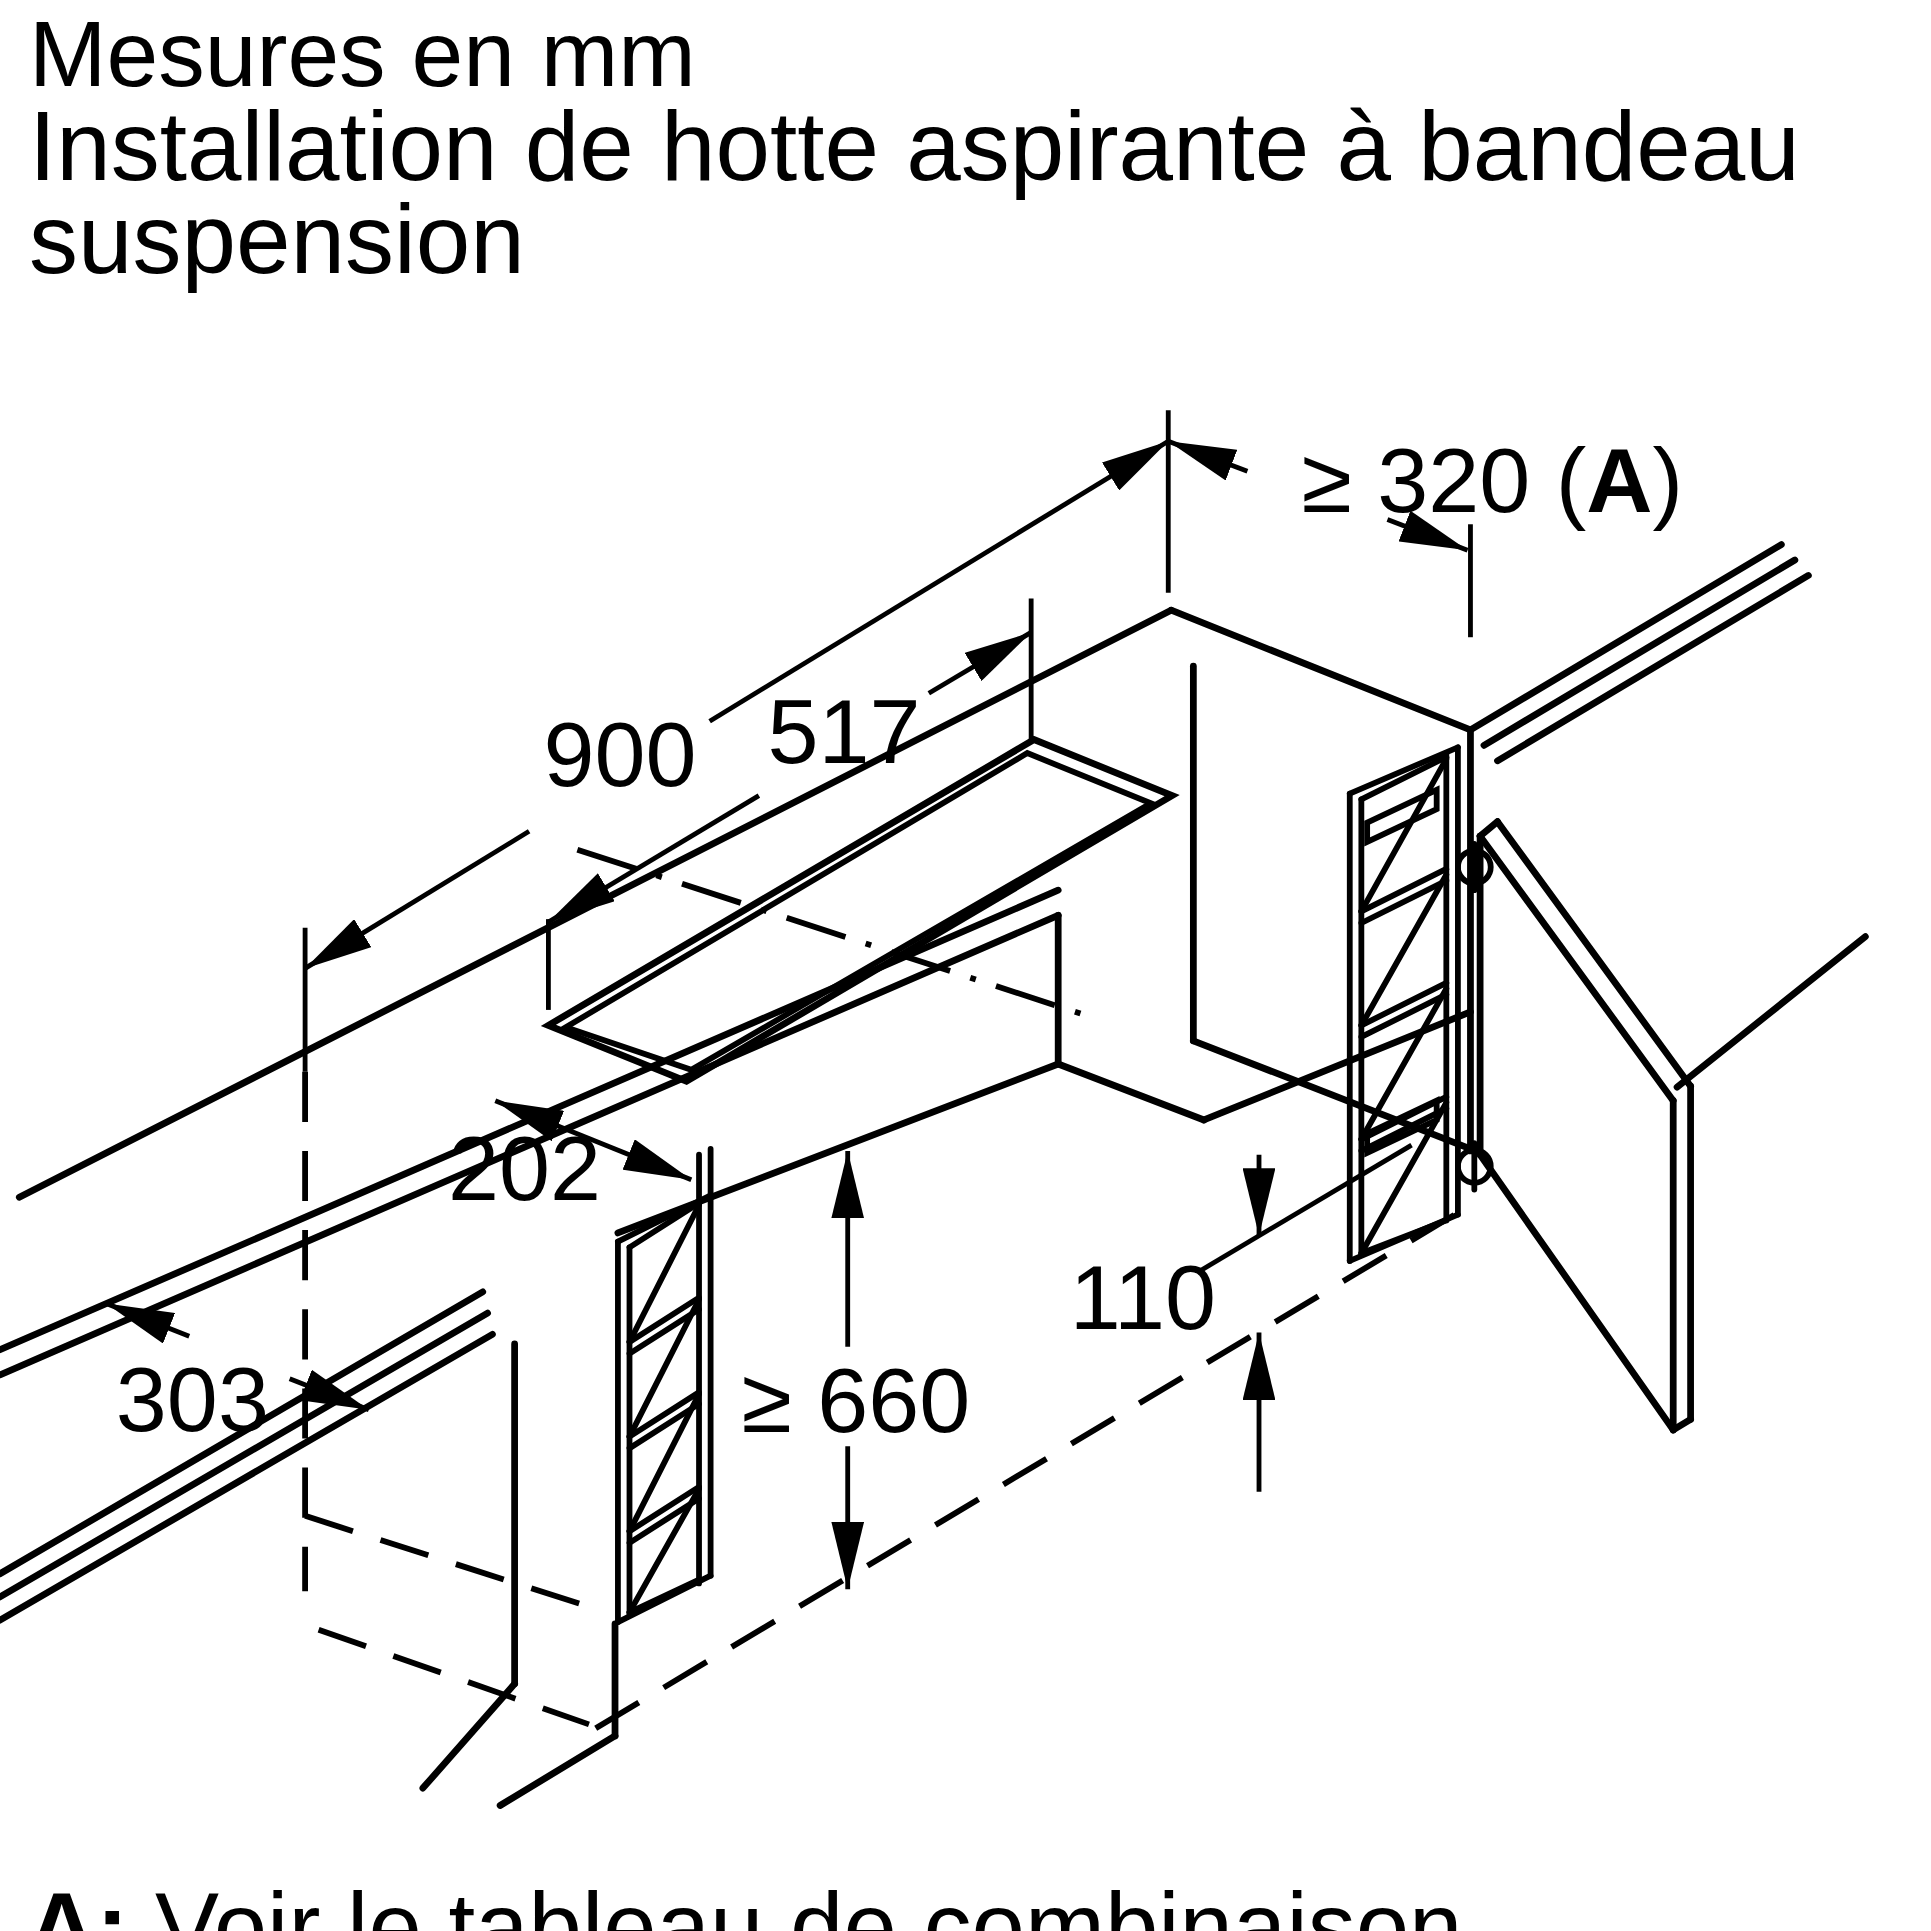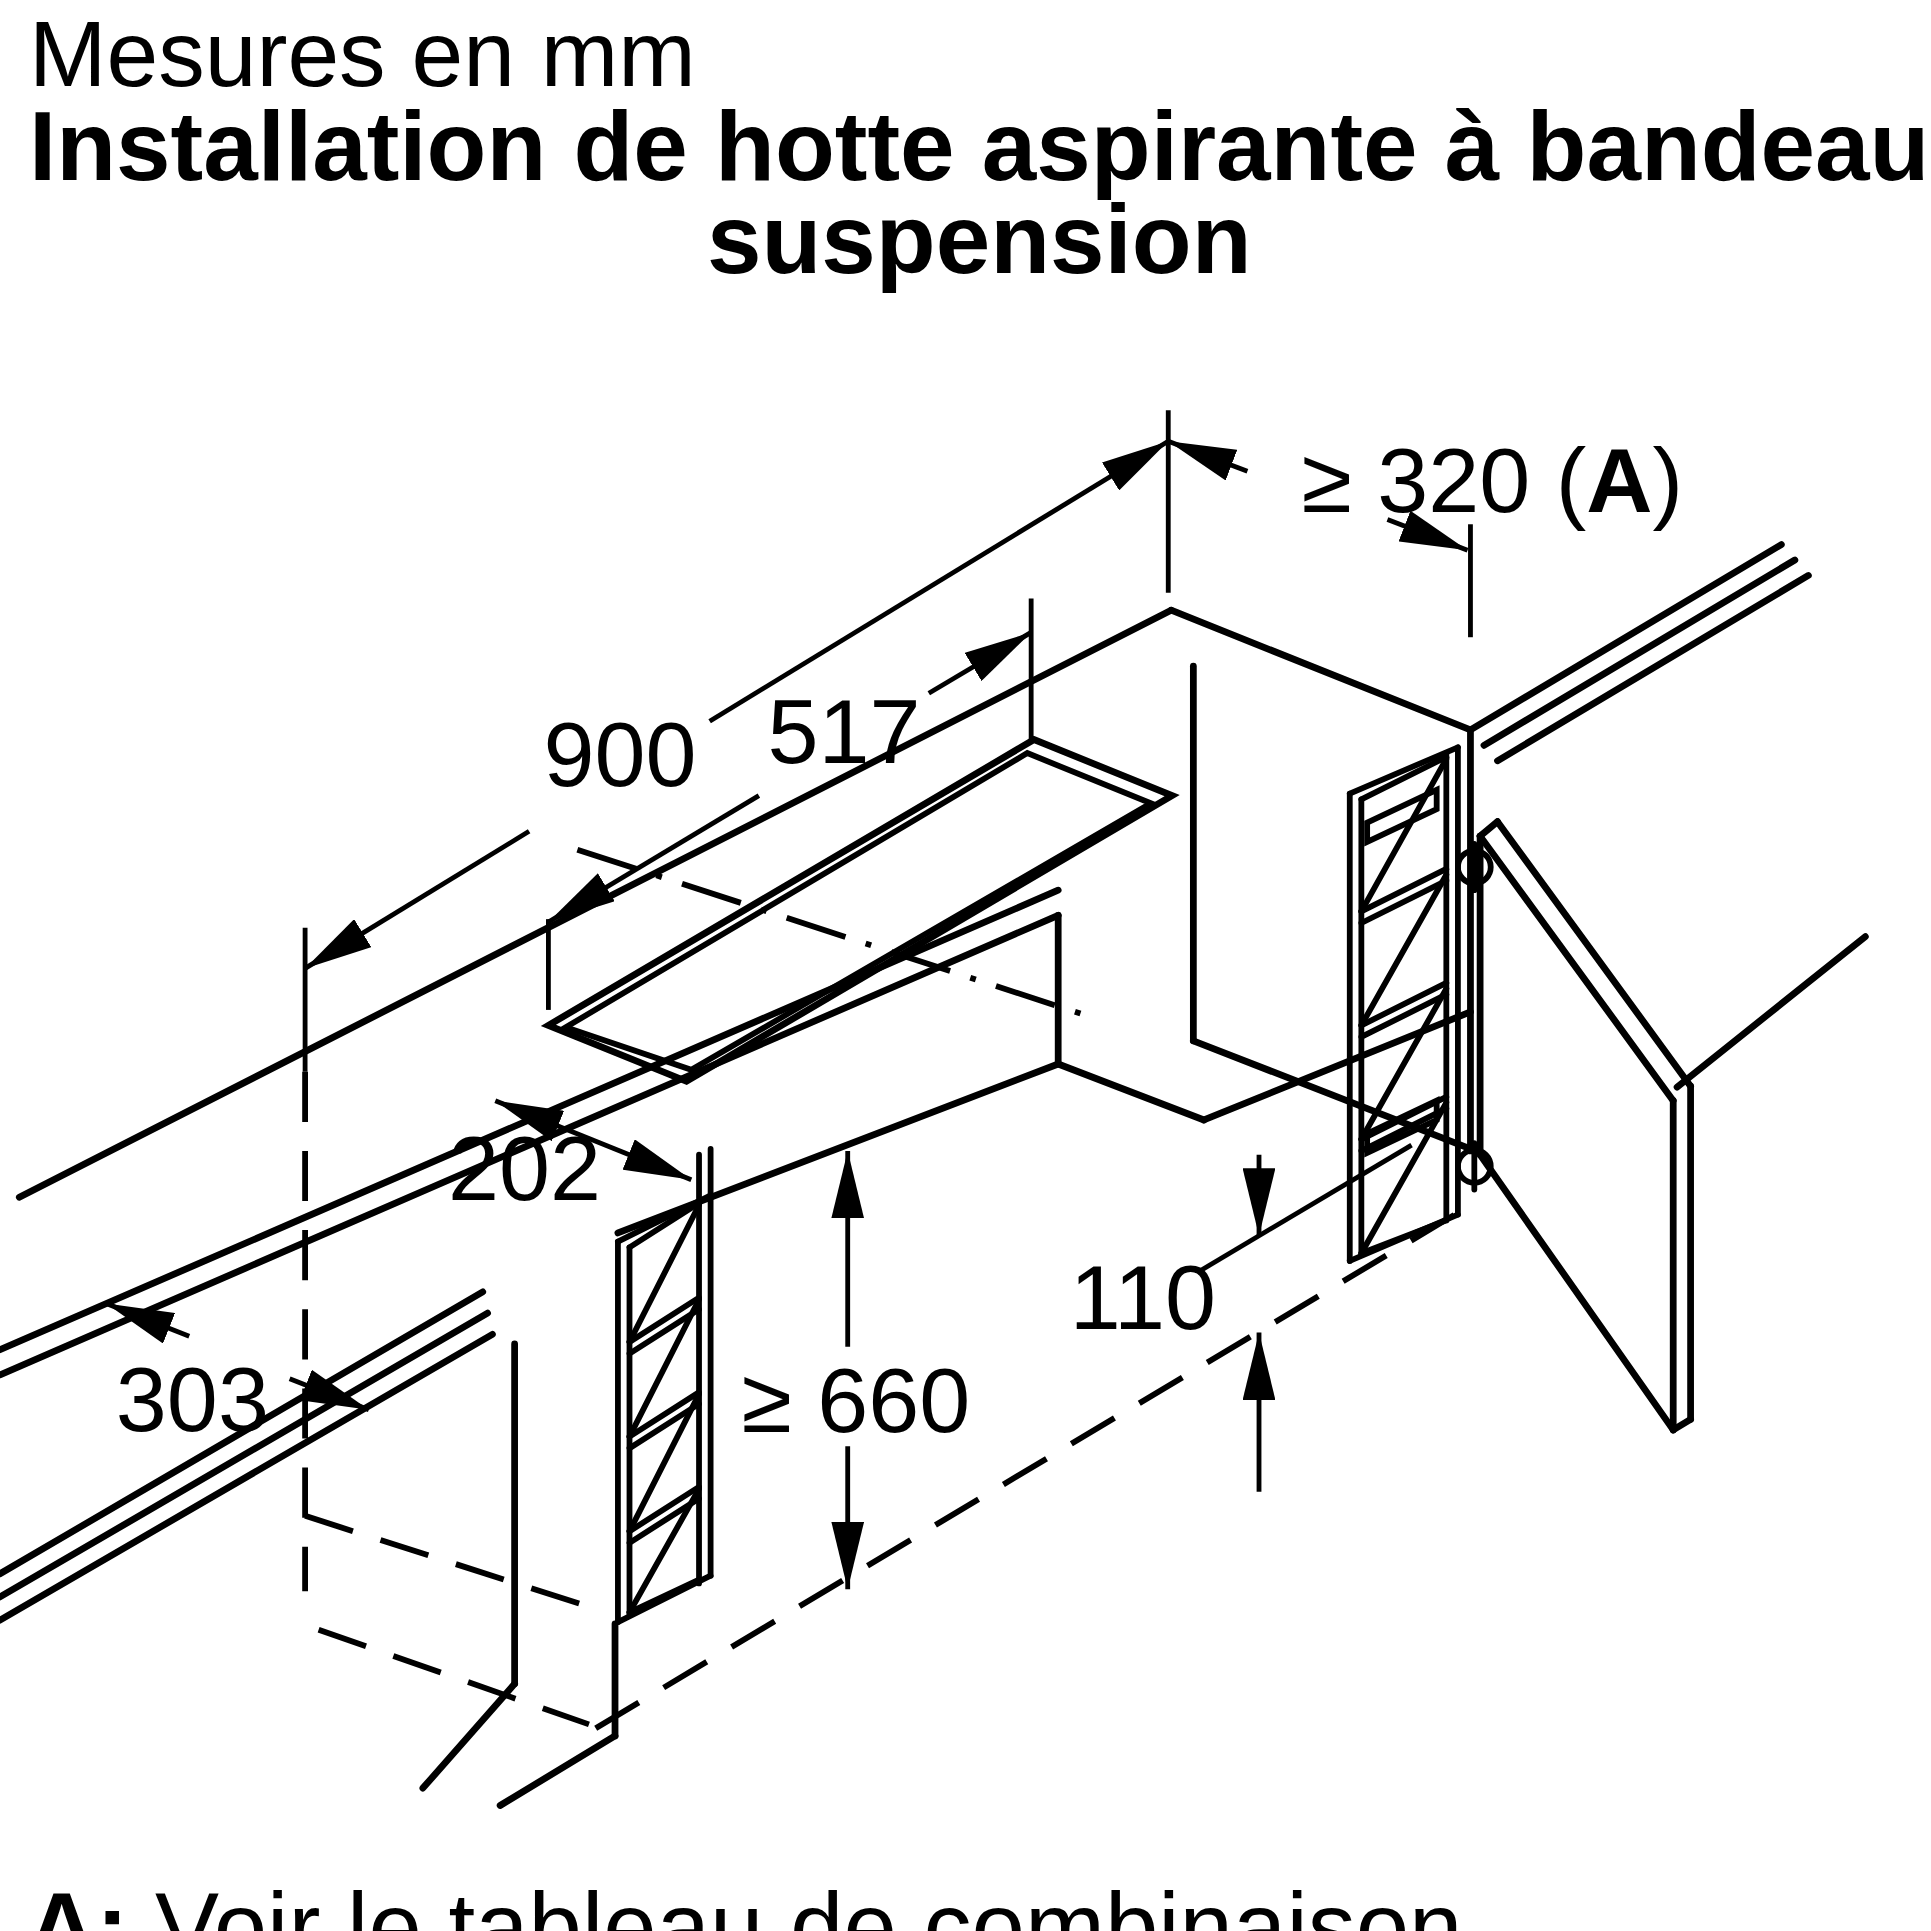--- a/index.html
+++ b/index.html
@@ -3,21 +3,21 @@
 <meta charset="utf-8">
 <style>
   html,body{margin:0;padding:0;}
   body{
     width:1931px;height:1931px;background:#ffffff;position:relative;
     font-family:"Liberation Sans", sans-serif;color:#000;
     overflow:hidden;
   }
   .hdr{position:absolute;left:29px;white-space:nowrap;}
   .measures{top:1px;font-size:93px;font-weight:400;letter-spacing:0px;}
-  .title{top:100px;font-size:98px;font-weight:700;line-height:93px;text-align:center;}
+  .title{top:100px;font-size:98px;font-weight:400;line-height:93px;}
   .title div{white-space:nowrap;}
   .note{position:absolute;left:27px;top:1872px;font-size:96px;white-space:nowrap;}
   .note .nb{font-weight:700;}
   svg{position:absolute;left:0;top:0;}
   .obj{stroke:#000;stroke-width:7;fill:none;stroke-linecap:round;}
   .obj2{stroke:#000;stroke-width:6;fill:none;stroke-linecap:round;}
   .dim{stroke:#000;stroke-width:5;fill:none;}
   .ext{stroke:#000;stroke-width:5;fill:none;}
   .dsh{stroke:#000;stroke-width:6;fill:none;stroke-dasharray:52 30;}
   .ddot{stroke:#000;stroke-width:6;fill:none;stroke-dasharray:64 22 6 22;}

